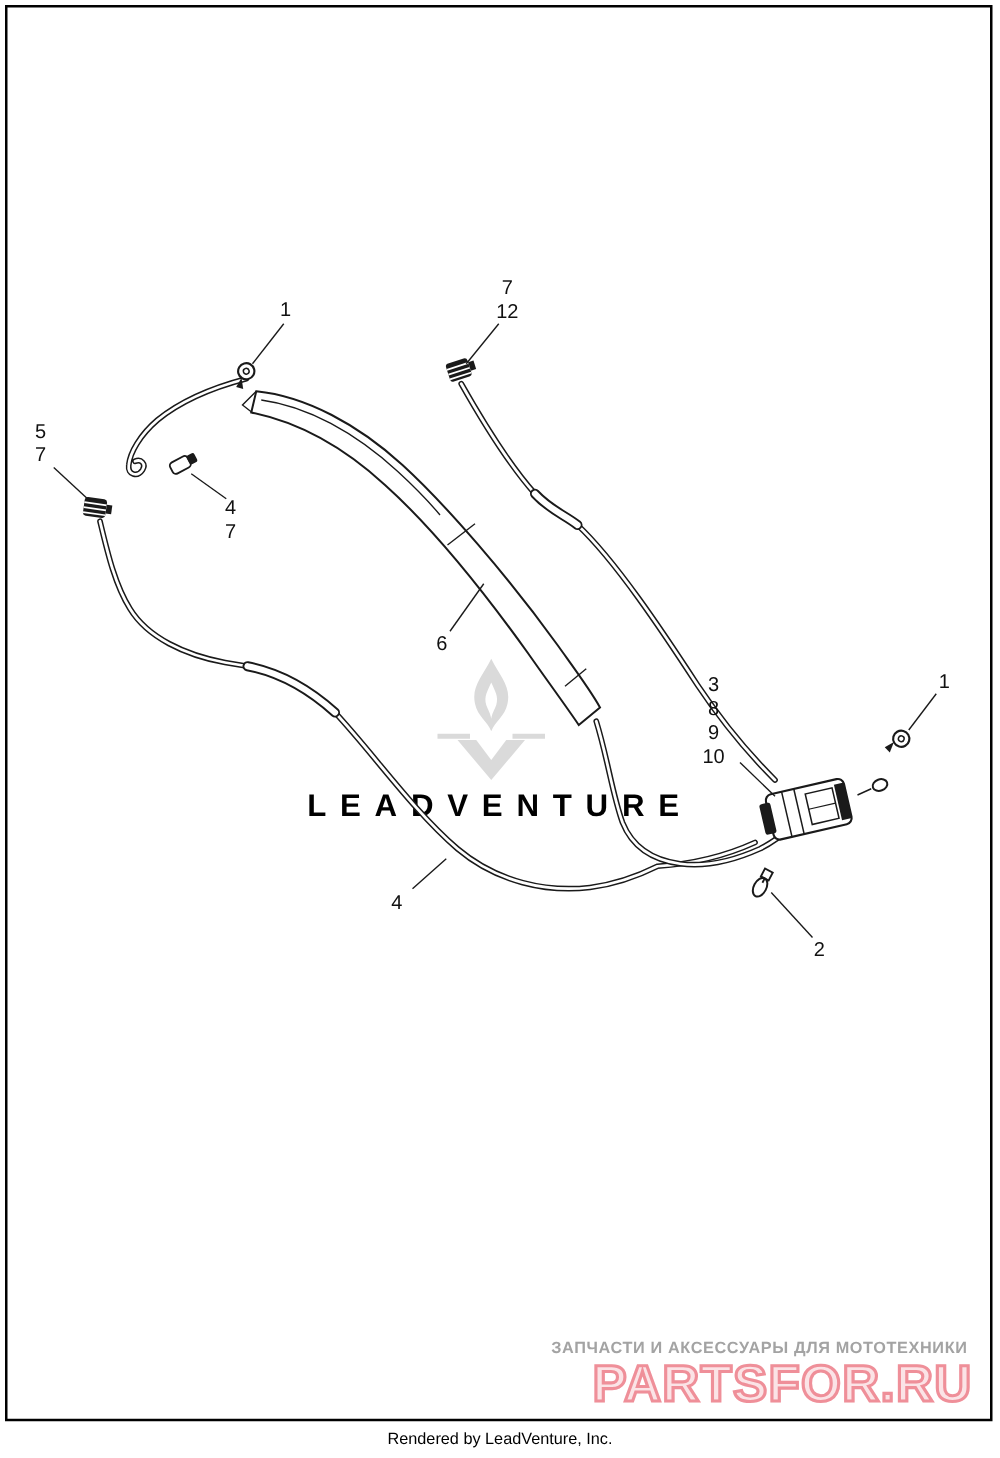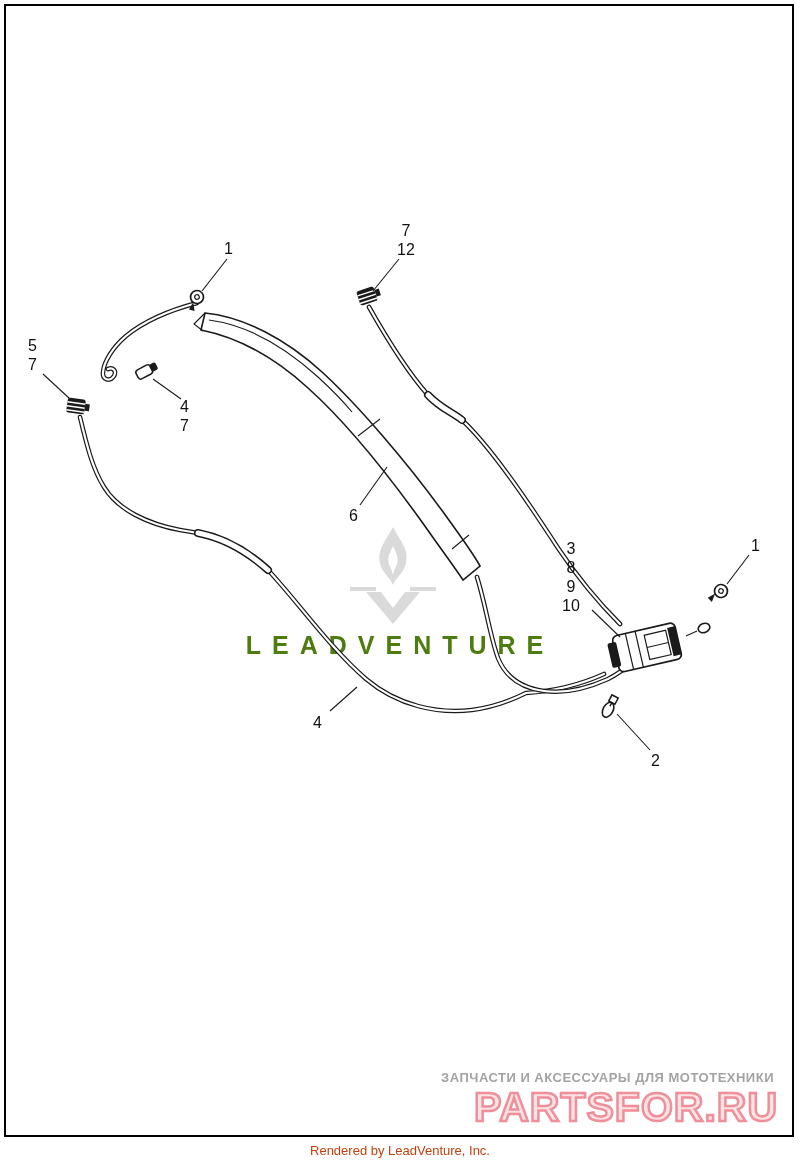--- a/index.html
+++ b/index.html
@@ -11,34 +11,34 @@
     position:absolute; left:4px; top:4px; width:790px; height:1133px;
     border:2px solid #000; box-sizing:border-box; z-index:0; background:#fff;
   }
   .artwork { position:absolute; left:0; top:0; z-index:2; }
   .callout {
     position:absolute; z-index:3; color:#111; font-size:16px; line-height:19px;
     white-space:pre-line; text-align:center;
   }
   .wm-brand {
     position:absolute; z-index:1; top:631px; left:50%; transform:translateX(-50%);
-    color:#4d7c0f; font-size:25px; font-weight:600; letter-spacing:11px; white-space:nowrap;
+    color:#000000; font-size:25px; font-weight:600; letter-spacing:11px; white-space:nowrap;
   }
   .wm-tagline {
     position:absolute; z-index:1; top:1070px; right:26px;
     color:#a3a3a3; font-size:13px; font-weight:bold; letter-spacing:0.5px; white-space:nowrap;
   }
   .wm-site {
     position:absolute; z-index:1; top:1084px; right:22px;
     font-size:41px; font-weight:800; letter-spacing:1px; white-space:nowrap;
     color:#fbe3e6; -webkit-text-stroke:2.5px #ef8f99; text-shadow:0 0 1px #ef8f99;
   }
   .footer {
     position:absolute; z-index:3; top:1143px; left:0; width:100%;
-    text-align:center; color:#c2410c; font-size:13px;
+    text-align:center; color:#000000; font-size:13px;
   }
   
   .co { stroke:#1a1a1a; stroke-width:4.6; fill:none; stroke-linecap:round; }
   .ci { stroke:#ffffff; stroke-width:2.2; fill:none; stroke-linecap:round; }
   .so { stroke:#1a1a1a; stroke-width:8;  fill:none; stroke-linecap:round; }
   .si { stroke:#ffffff; stroke-width:5;  fill:none; stroke-linecap:round; }
   .ln { stroke:#1a1a1a; stroke-width:1.1; }
   .outline { fill:#ffffff; stroke:#1a1a1a; stroke-width:1.6; }
   .thin { fill:none; stroke:#1a1a1a; stroke-width:1.1; }
 </style>

